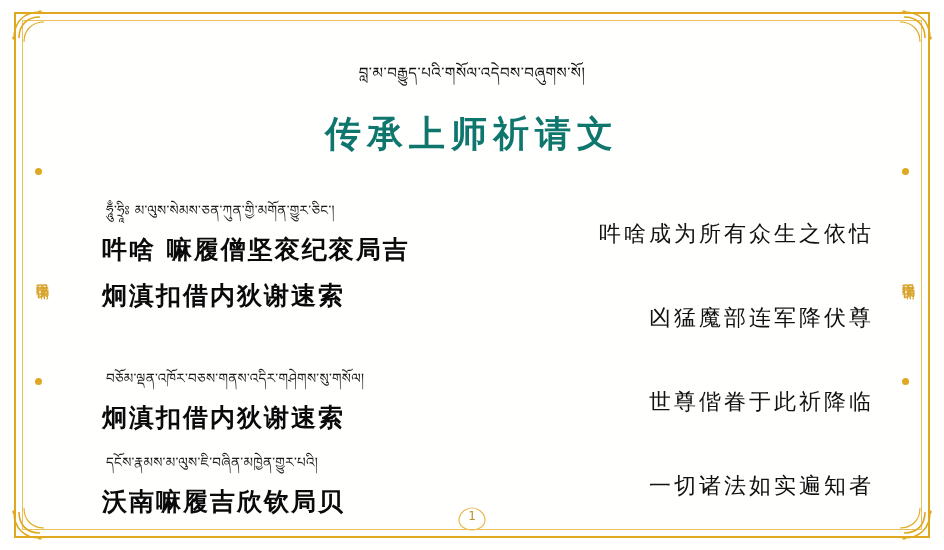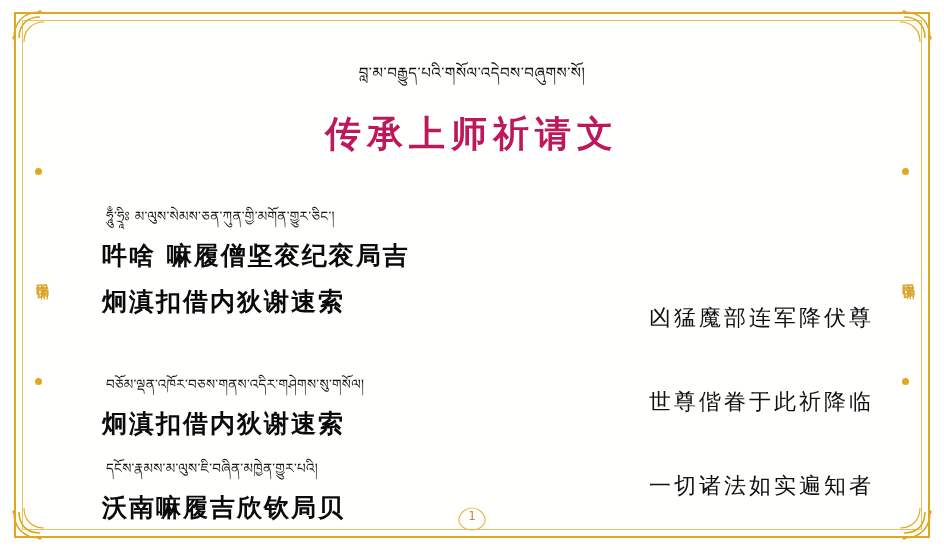--- a/index.html
+++ b/index.html
@@ -104,37 +104,37 @@
     margin-top: 16px;
     white-space: nowrap;
   }
 
   .doc-title {
     text-align: center;
     font-family: "DejaVu Serif", serif;
     font-weight: bold;
     font-size: 36px;
     letter-spacing: 6px;
-    color: #be185d;
+    color: #0f766e;
     margin-top: 12px;
   }
 
   .verses {
     margin-top: 26px;
   }
 
   .verse {
     position: relative;
     height: 84px;
   }
 
   .verse-left {
     position: absolute;
     left: 42px;
-    top: 16px;
+    top: 10px;
     width: 430px;
   }
 
   .tib-line {
     font-family: "DejaVu Sans", sans-serif;
     font-size: 13.5px;
     color: #1a1a1a;
     letter-spacing: 0.3px;
     white-space: nowrap;
     margin-left: 4px;
@@ -253,20 +253,21 @@
     <div class="tib-header">བླ་མ་བརྒྱུད་པའི་གསོལ་འདེབས་བཞུགས་སོ།</div>
     <div class="doc-title">传承上师祈请文</div>
 
     <div class="verses">
 
       <div class="verse">
         <div class="verse-left">
           <div class="tib-line">ཧཱུྃ་ཧྲཱིཿ མ་ལུས་སེམས་ཅན་ཀུན་གྱི་མགོན་གྱུར་ཅིང་།</div>
           <div class="translit-line">吽啥 嘛履僧坚衮纪衮局吉</div>
         </div>
+        <div class="verse-right">吽啥成为所有众生之依怙</div>
       </div>
 
       <div class="verse">
         <div class="verse-left">
           <div class="translit-line">炯滇扣借内狄谢速索</div>
         </div>
         <div class="verse-right">凶猛魔部连军降伏尊</div>
       </div>
 
       <div class="verse">

